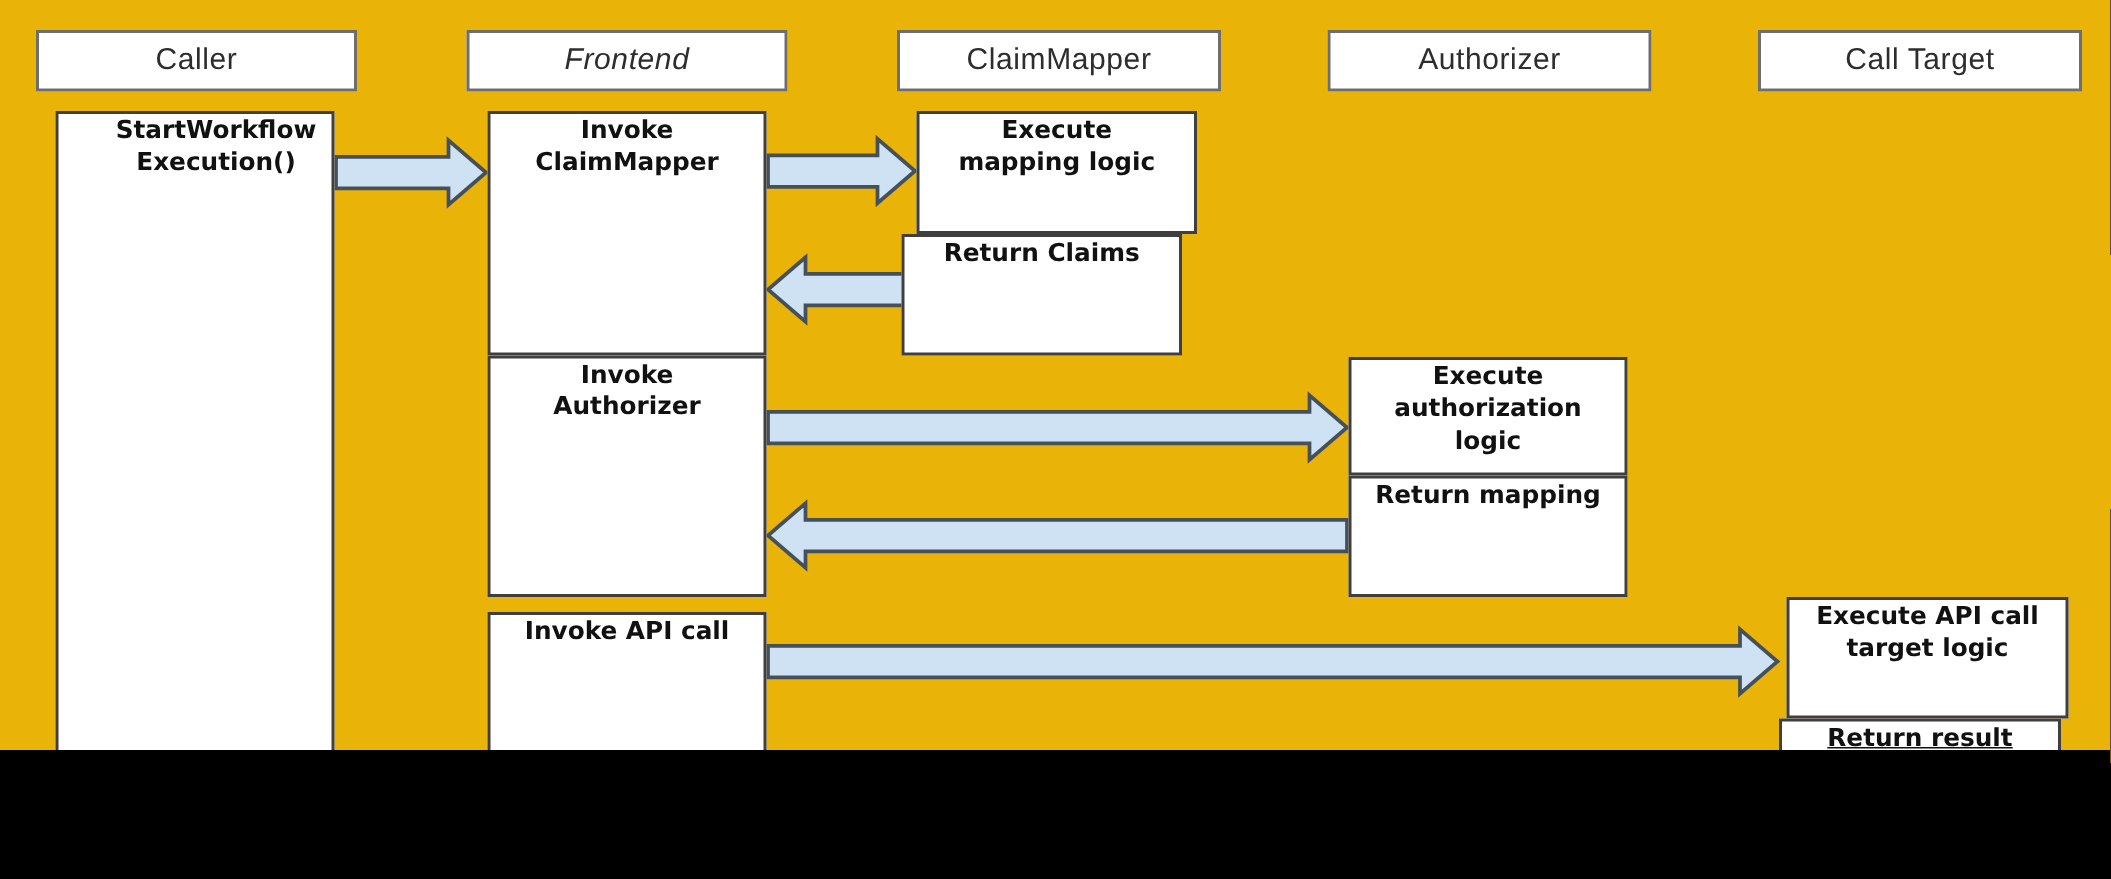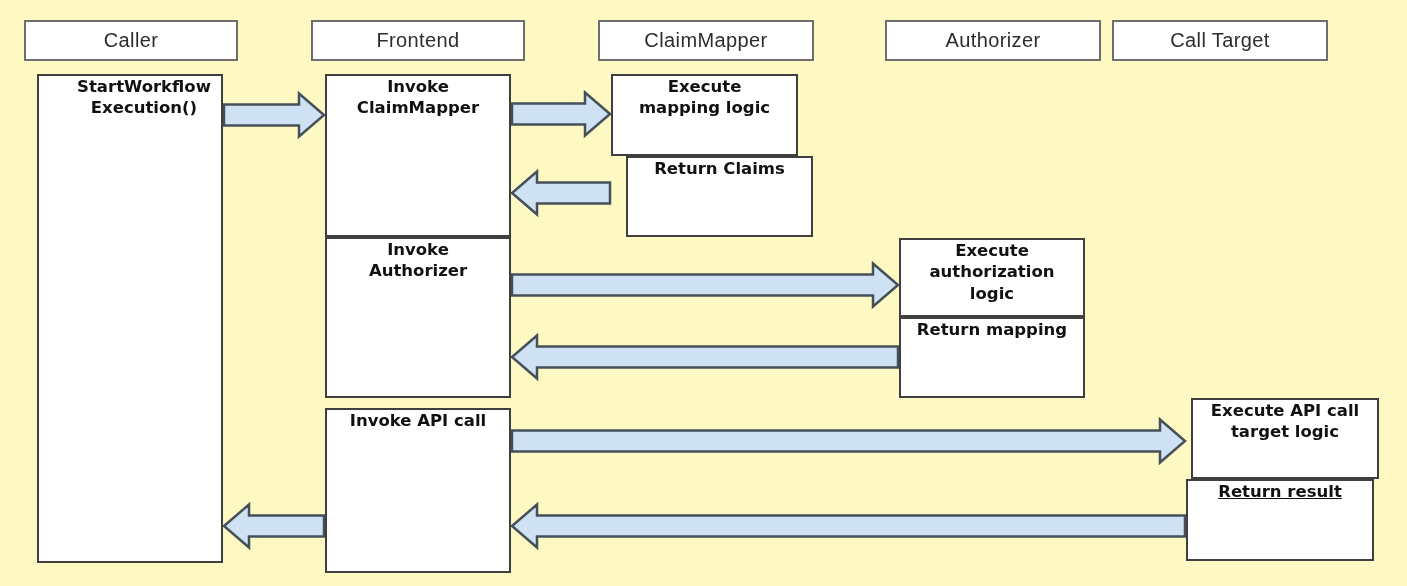--- a/index.html
+++ b/index.html
@@ -49,59 +49,59 @@
     font-weight: 700;
     font-size: 16.5px;
     line-height: 1.3;
     color: #111111;
     white-space: pre-line;
   }
 </style>
 </head>
 <body>
 
-<div id="canvas" style="width: 1407px; height: 586px; background: #fef9c3;">
+<div id="canvas" style="width: 1407px; height: 500px; background: #eab308;">
   <svg id="arrows-layer" xmlns="http://www.w3.org/2000/svg" width="1407" height="586" viewBox="0 0 1407 586">
       <path d="M 224 104.5 L 299 104.5 L 299 93.5 L 324 115 L 299 136.5 L 299 125.5 L 224 125.5 Z" fill="#cfe2f3" stroke="#46505a" stroke-width="2.5" stroke-linejoin="miter"></path>
       <path d="M 512 103.5 L 585 103.5 L 585 92.5 L 610 114 L 585 135.5 L 585 124.5 L 512 124.5 Z" fill="#cfe2f3" stroke="#46505a" stroke-width="2.5" stroke-linejoin="miter"></path>
       <path d="M 610 182.5 L 537 182.5 L 537 171.5 L 512 193 L 537 214.5 L 537 203.5 L 610 203.5 Z" fill="#cfe2f3" stroke="#46505a" stroke-width="2.5" stroke-linejoin="miter"></path>
       <path d="M 512 274.5 L 873 274.5 L 873 263.5 L 898 285 L 873 306.5 L 873 295.5 L 512 295.5 Z" fill="#cfe2f3" stroke="#46505a" stroke-width="2.5" stroke-linejoin="miter"></path>
       <path d="M 898 346.5 L 537 346.5 L 537 335.5 L 512 357 L 537 378.5 L 537 367.5 L 898 367.5 Z" fill="#cfe2f3" stroke="#46505a" stroke-width="2.5" stroke-linejoin="miter"></path>
       <path d="M 512 430.5 L 1160 430.5 L 1160 419.5 L 1185 441 L 1160 462.5 L 1160 451.5 L 512 451.5 Z" fill="#cfe2f3" stroke="#46505a" stroke-width="2.5" stroke-linejoin="miter"></path>
       <path d="M 1185 515.5 L 537 515.5 L 537 504.5 L 512 526 L 537 547.5 L 537 536.5 L 1185 536.5 Z" fill="#cfe2f3" stroke="#46505a" stroke-width="2.5" stroke-linejoin="miter"></path>
       <path d="M 324 515.5 L 249 515.5 L 249 504.5 L 224 526 L 249 547.5 L 249 536.5 L 324 536.5 Z" fill="#cfe2f3" stroke="#46505a" stroke-width="2.5" stroke-linejoin="miter"></path>
     </svg>
   <div id="lanes-layer">
       <div class="lane-header" style="left: 24px; top: 20px; width: 214px; height: 41px; border-color: rgb(110, 110, 110); color: rgb(45, 45, 45);">
         <span>Caller</span>
       </div>
-      <div class="lane-header" style="left: 311px; top: 20px; width: 214px; height: 41px; border-color: rgb(110, 110, 110); color: rgb(45, 45, 45);">
+      <div class="lane-header" style="left: 311px; top: 20px; width: 214px; height: 41px; border-color: rgb(110, 110, 110); color: rgb(45, 45, 45); font-style: italic;">
         <span>Frontend</span>
       </div>
       <div class="lane-header" style="left: 598px; top: 20px; width: 216px; height: 41px; border-color: rgb(110, 110, 110); color: rgb(45, 45, 45);">
         <span>ClaimMapper</span>
       </div>
       <div class="lane-header" style="left: 885px; top: 20px; width: 216px; height: 41px; border-color: rgb(110, 110, 110); color: rgb(45, 45, 45);">
         <span>Authorizer</span>
       </div>
-      <div class="lane-header" style="left: 1112px; top: 20px; width: 216px; height: 41px; border-color: rgb(110, 110, 110); color: rgb(45, 45, 45);">
+      <div class="lane-header" style="left: 1172px; top: 20px; width: 216px; height: 41px; border-color: rgb(110, 110, 110); color: rgb(45, 45, 45);">
         <span>Call Target</span>
       </div>
     </div>
   <div id="boxes-layer">
       <div class="activation-box" style="left: 37px; top: 74px; width: 186px; height: 489px; border-color: rgb(63, 63, 63); color: rgb(17, 17, 17); padding-left: 28px;"><span>StartWorkflow
 Execution()</span></div>
       <div class="activation-box" style="left: 325px; top: 74px; width: 186px; height: 163px; border-color: rgb(63, 63, 63); color: rgb(17, 17, 17);"><span>Invoke
 ClaimMapper</span></div>
       <div class="activation-box" style="left: 325px; top: 237px; width: 186px; height: 161px; border-color: rgb(63, 63, 63); color: rgb(17, 17, 17);"><span>Invoke
 Authorizer</span></div>
       <div class="activation-box" style="left: 325px; top: 408px; width: 186px; height: 165px; border-color: rgb(63, 63, 63); color: rgb(17, 17, 17);"><span>Invoke API call</span></div>
       <div class="activation-box" style="left: 611px; top: 74px; width: 187px; height: 82px; border-color: rgb(63, 63, 63); color: rgb(17, 17, 17);"><span>Execute
 mapping logic</span></div>
-      <div class="activation-box" style="left: 626px; top: 156px; width: 187px; height: 81px; border-color: rgb(63, 63, 63); color: rgb(17, 17, 17);"><span>Return Claims</span></div>
+      <div class="activation-box" style="left: 601px; top: 156px; width: 187px; height: 81px; border-color: rgb(63, 63, 63); color: rgb(17, 17, 17);"><span>Return Claims</span></div>
       <div class="activation-box" style="left: 899px; top: 238px; width: 186px; height: 79px; border-color: rgb(63, 63, 63); color: rgb(17, 17, 17);"><span>Execute
 authorization
 logic</span></div>
       <div class="activation-box" style="left: 899px; top: 317px; width: 186px; height: 81px; border-color: rgb(63, 63, 63); color: rgb(17, 17, 17);"><span>Return mapping</span></div>
       <div class="activation-box" style="left: 1191px; top: 398px; width: 188px; height: 81px; border-color: rgb(63, 63, 63); color: rgb(17, 17, 17);"><span>Execute API call
 target logic</span></div>
       <div class="activation-box" style="left: 1186px; top: 479px; width: 188px; height: 82px; border-color: rgb(63, 63, 63); color: rgb(17, 17, 17); text-decoration: underline;"><span>Return result</span></div>
     </div>
 </div>
 

